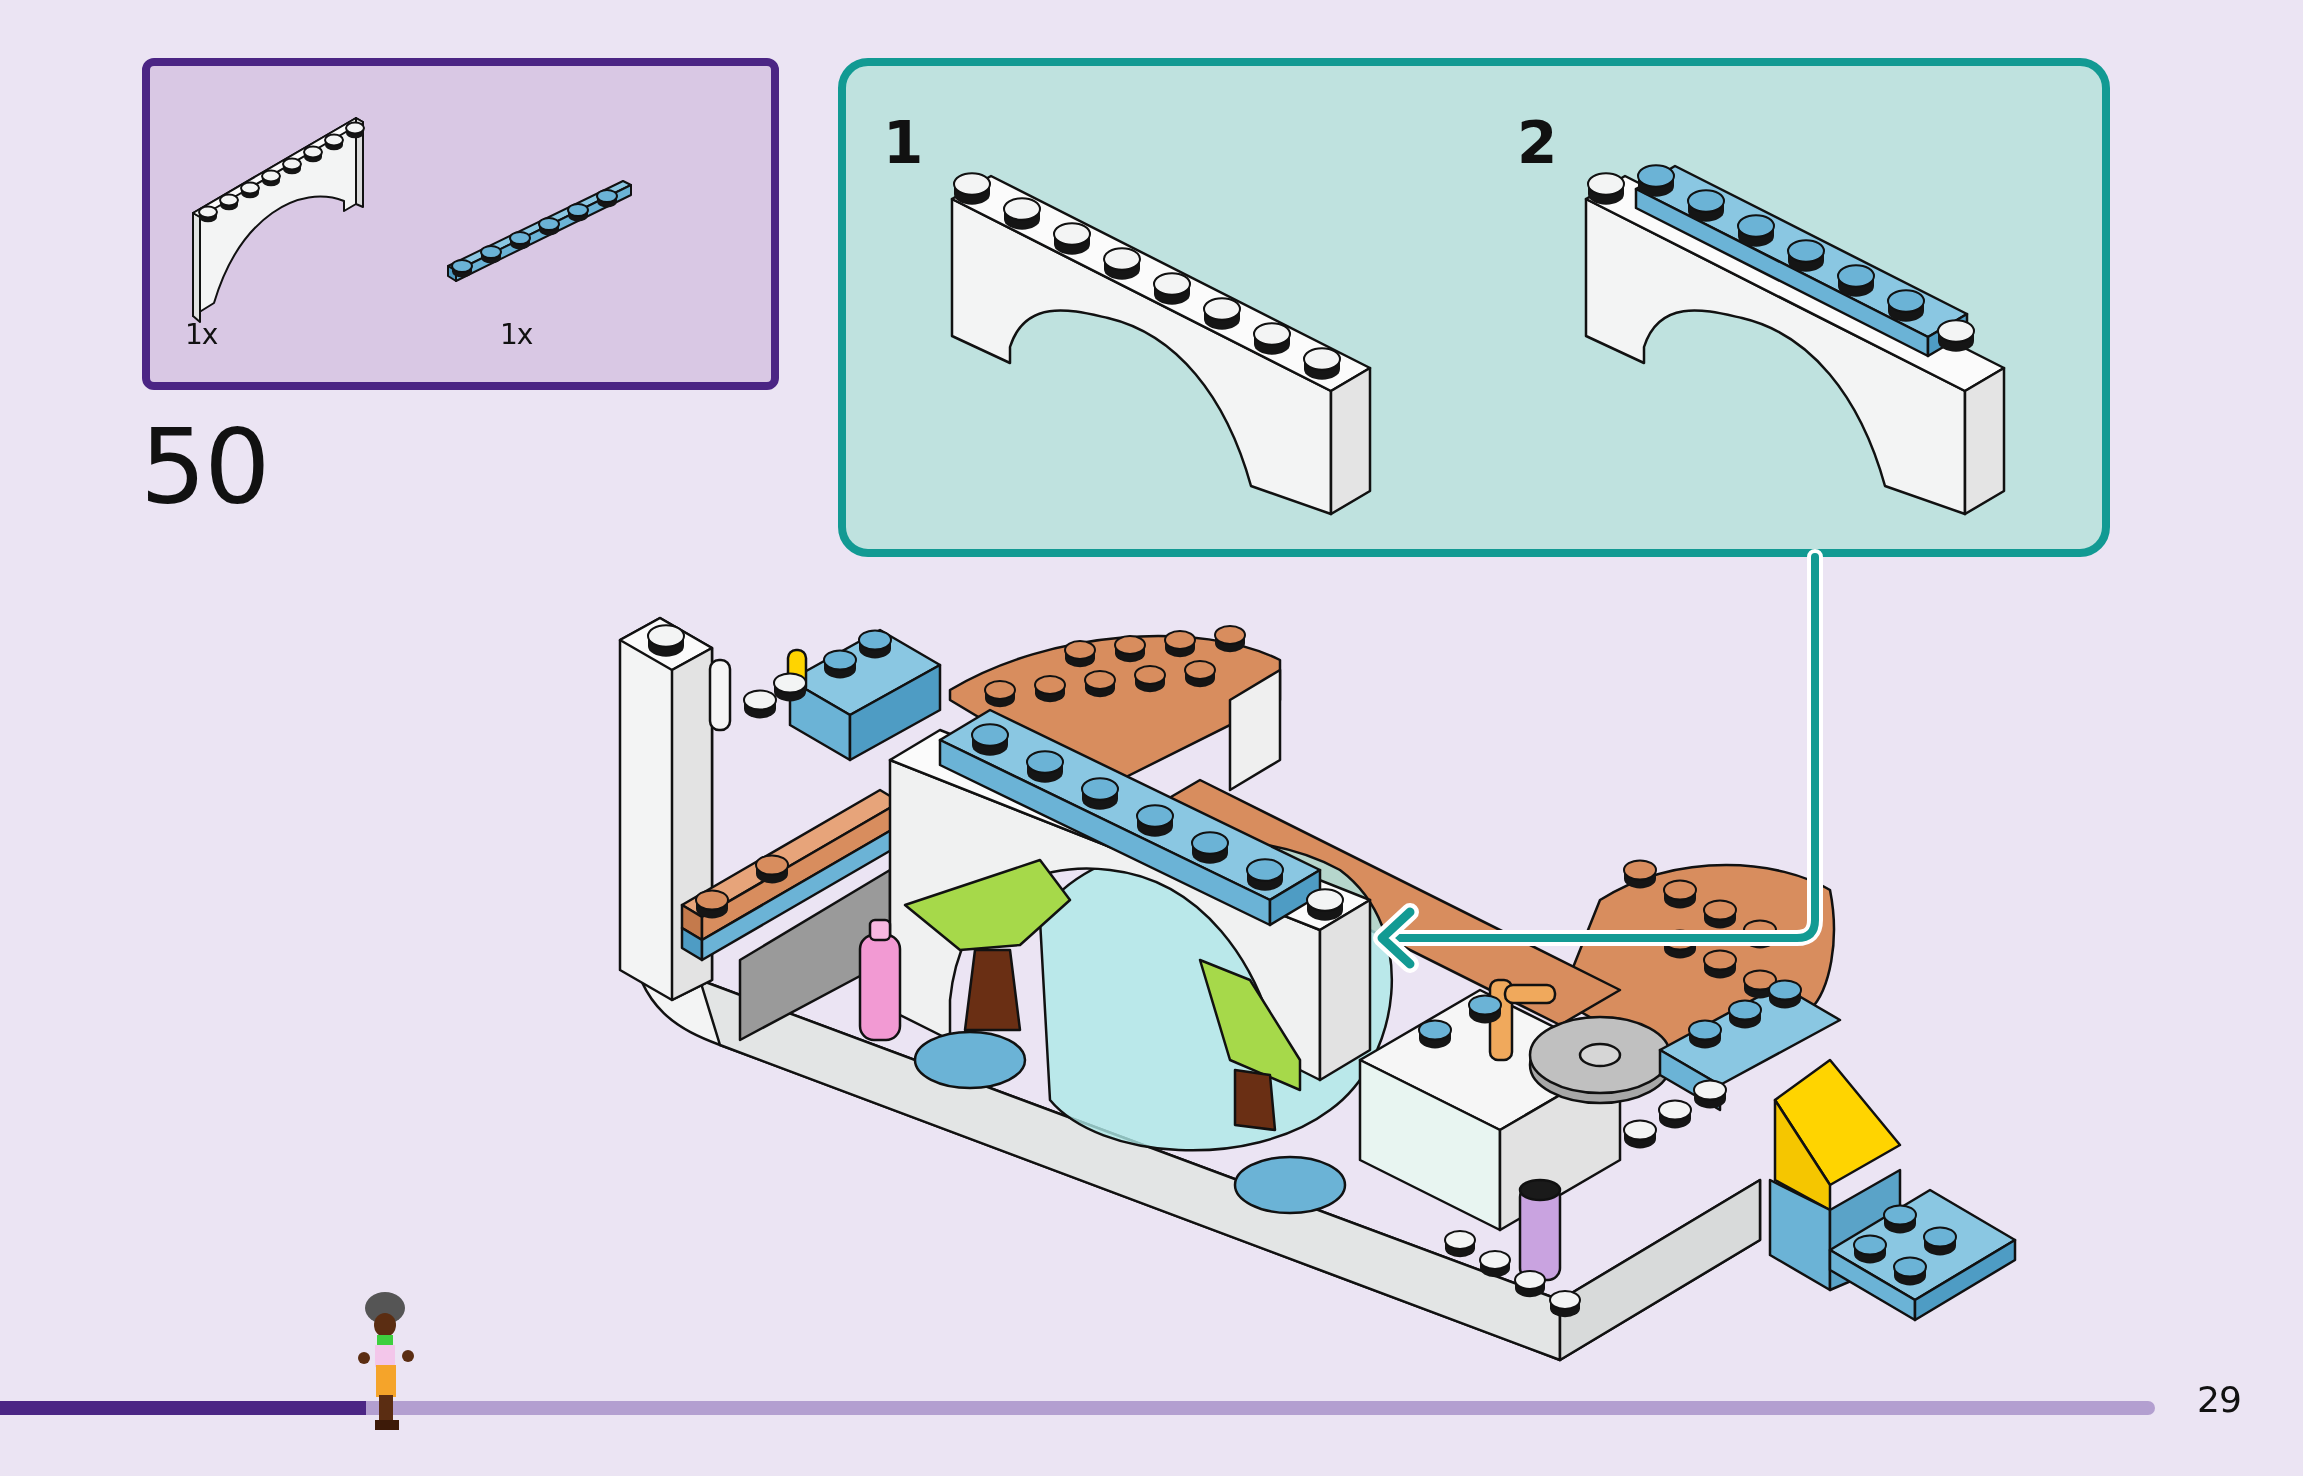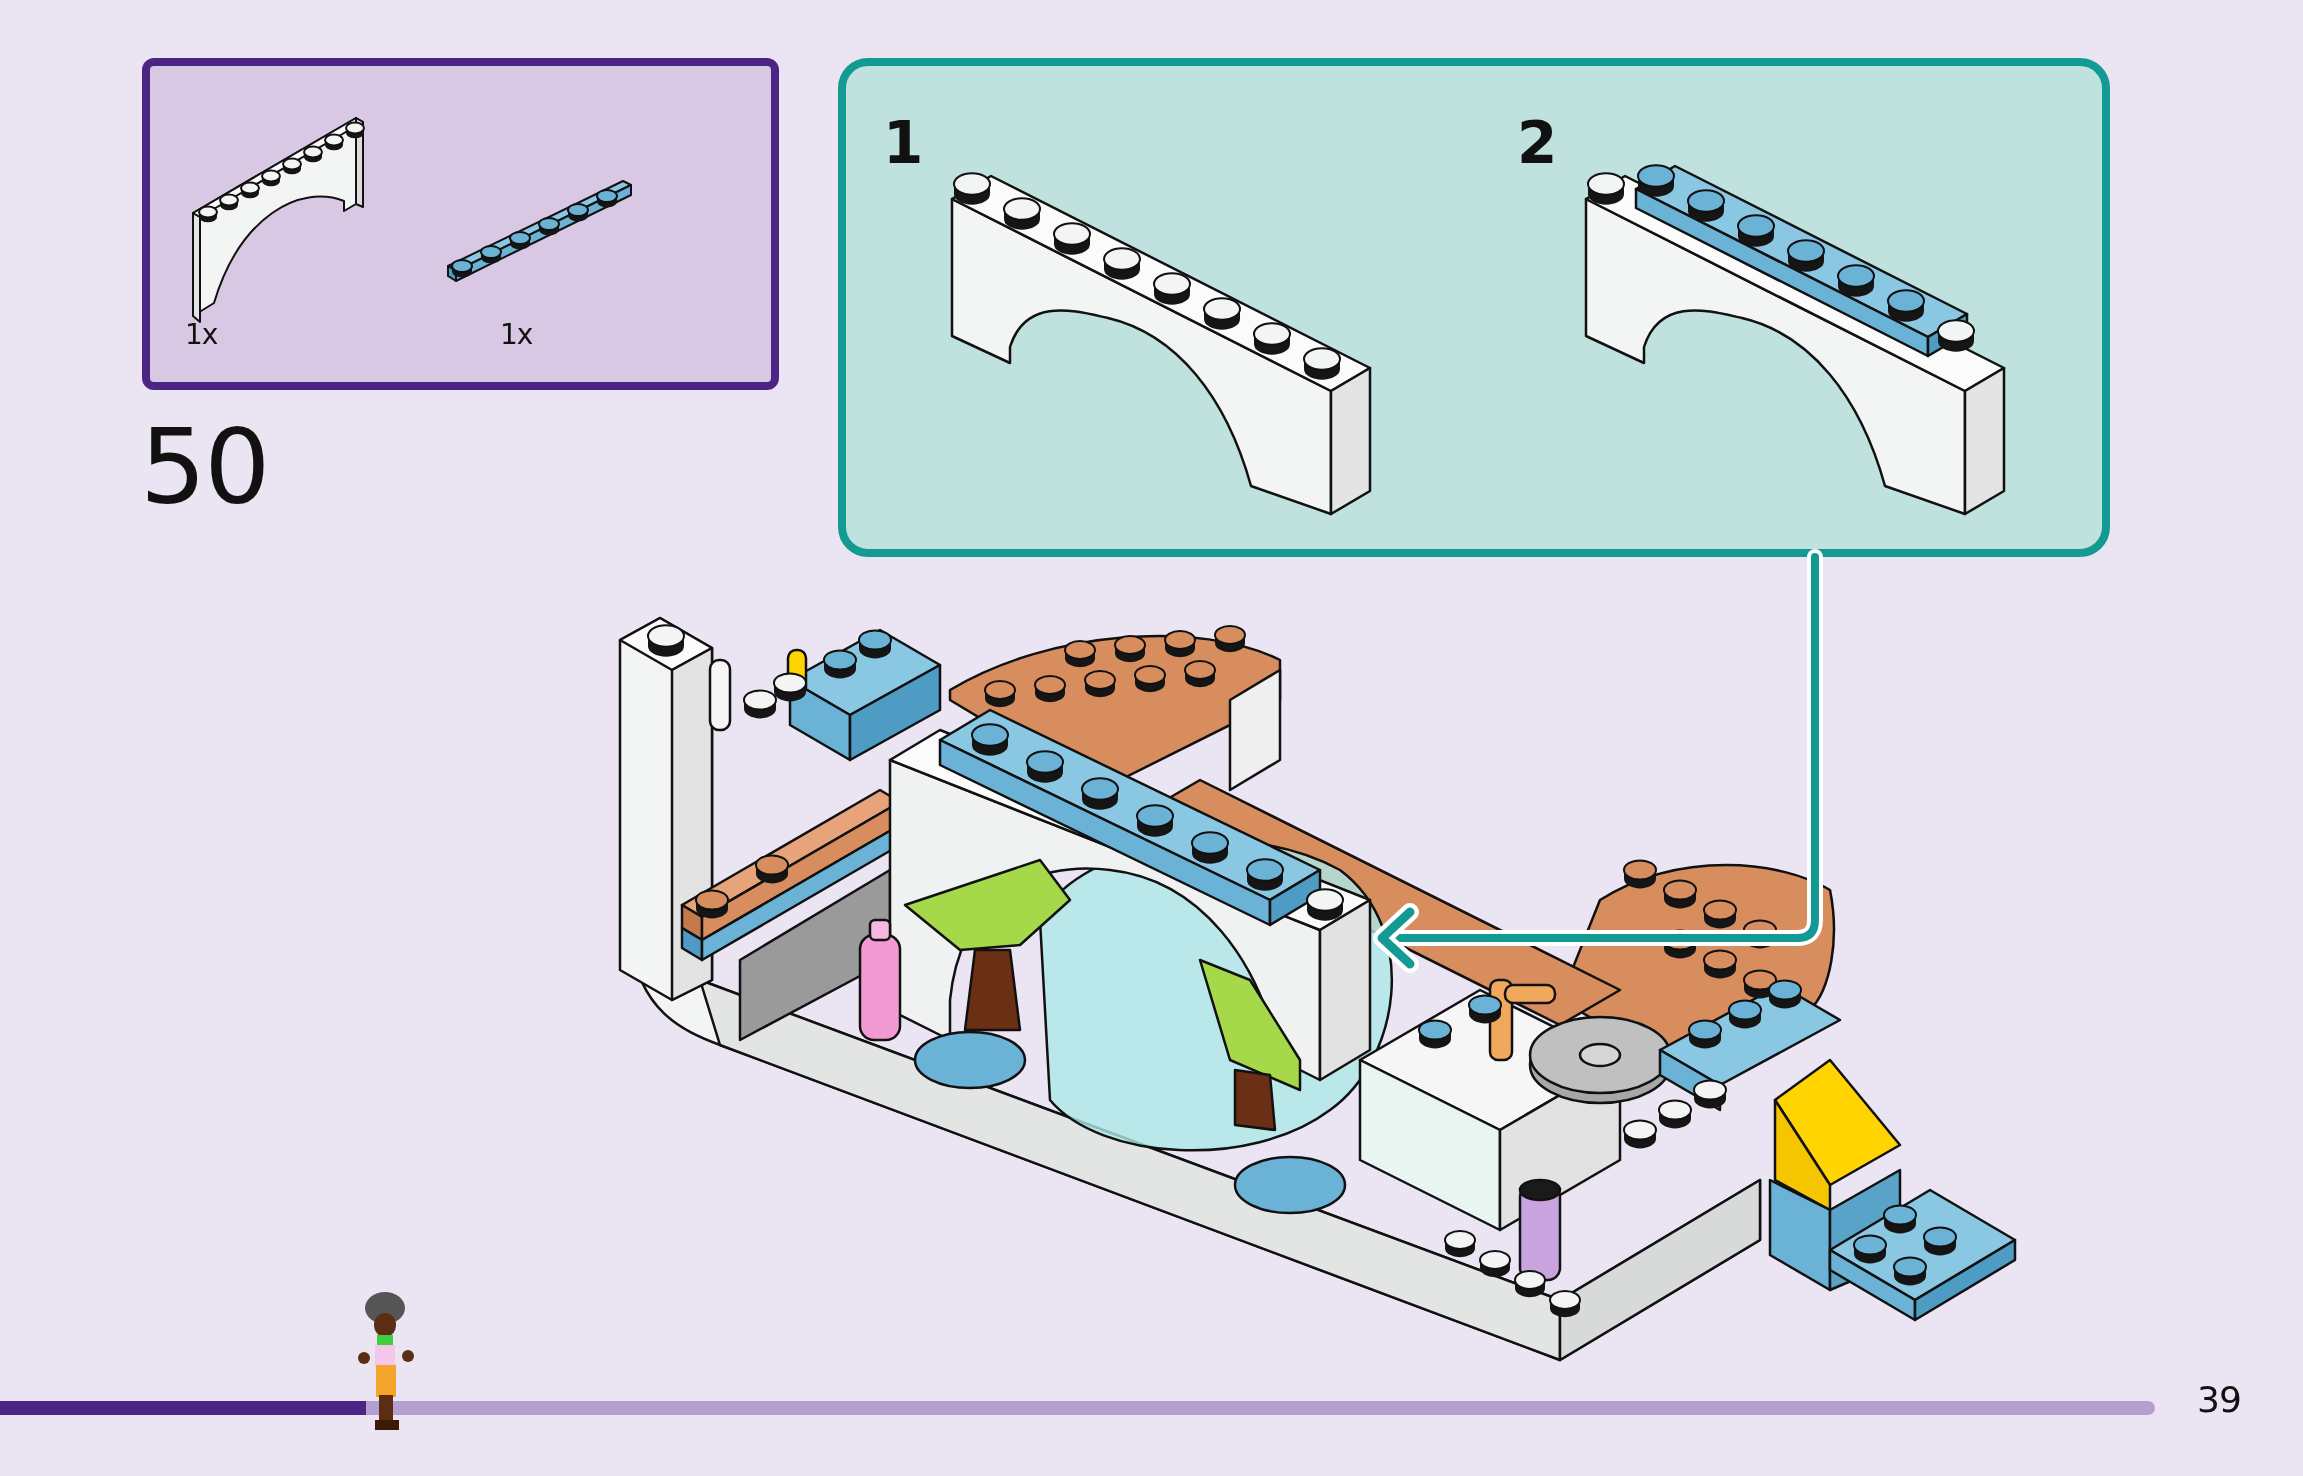--- a/index.html
+++ b/index.html
@@ -564,13 +564,13 @@
   <ellipse cx="30" cy="35" rx="11" ry="12" fill="#5b2d12"></ellipse>
   <rect x="22" y="45" width="16" height="10" fill="#3ecf3e"></rect>
   <rect x="20" y="55" width="20" height="22" fill="#f3c6ea"></rect>
   <circle cx="9" cy="68" r="6" fill="#5b2d12"></circle>
   <circle cx="53" cy="66" r="6" fill="#5b2d12"></circle>
   <rect x="21" y="75" width="20" height="32" fill="#f5a42a"></rect>
   <rect x="24" y="105" width="14" height="28" fill="#5b2d12"></rect>
   <rect x="20" y="130" width="24" height="10" fill="#3d1a08"></rect>
 </svg>
 
-<div class="page-num">39</div>
+<div class="page-num">29</div>
 
 </body></html>

